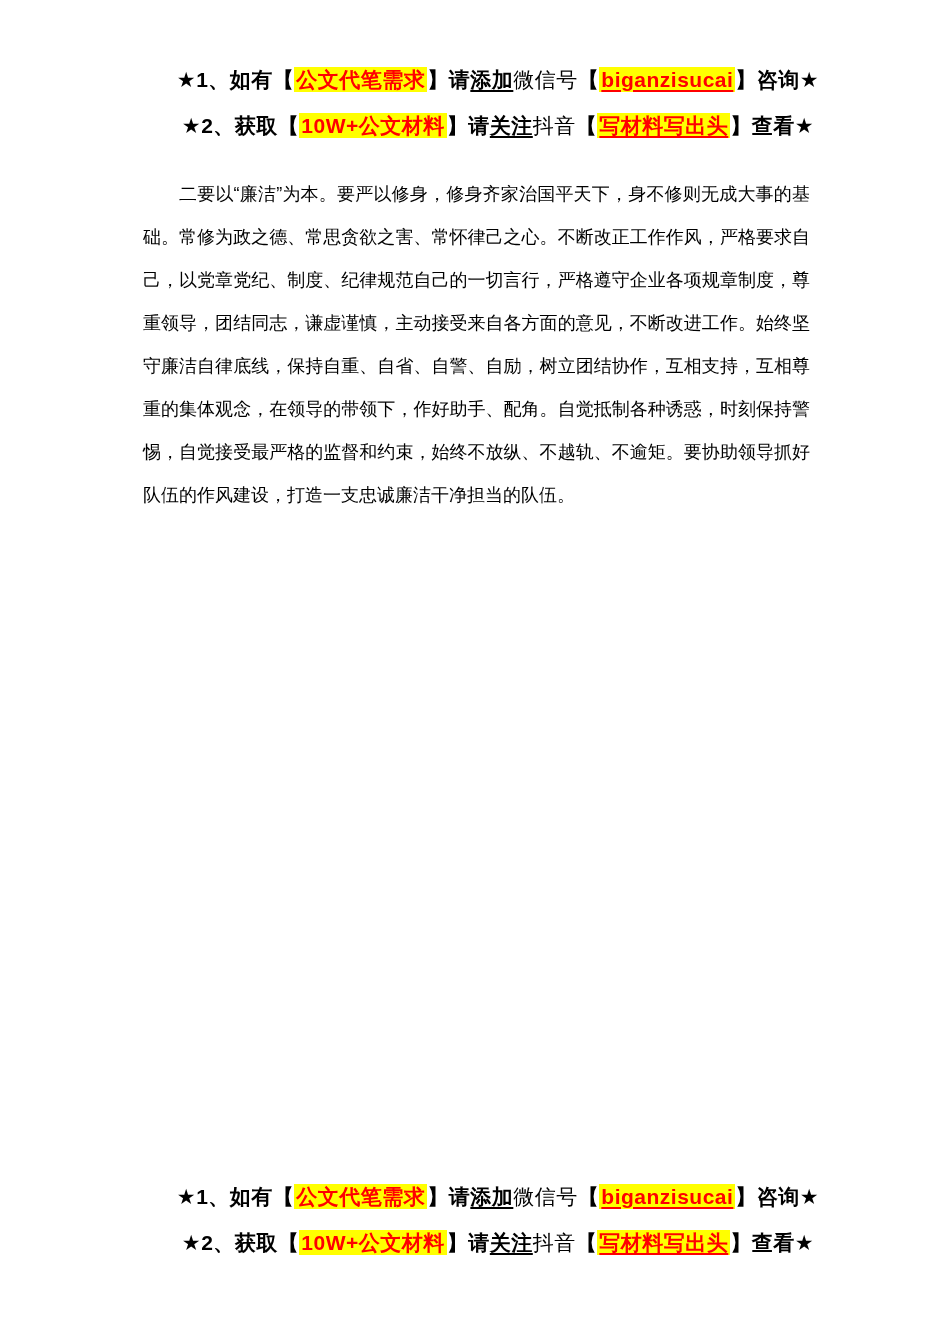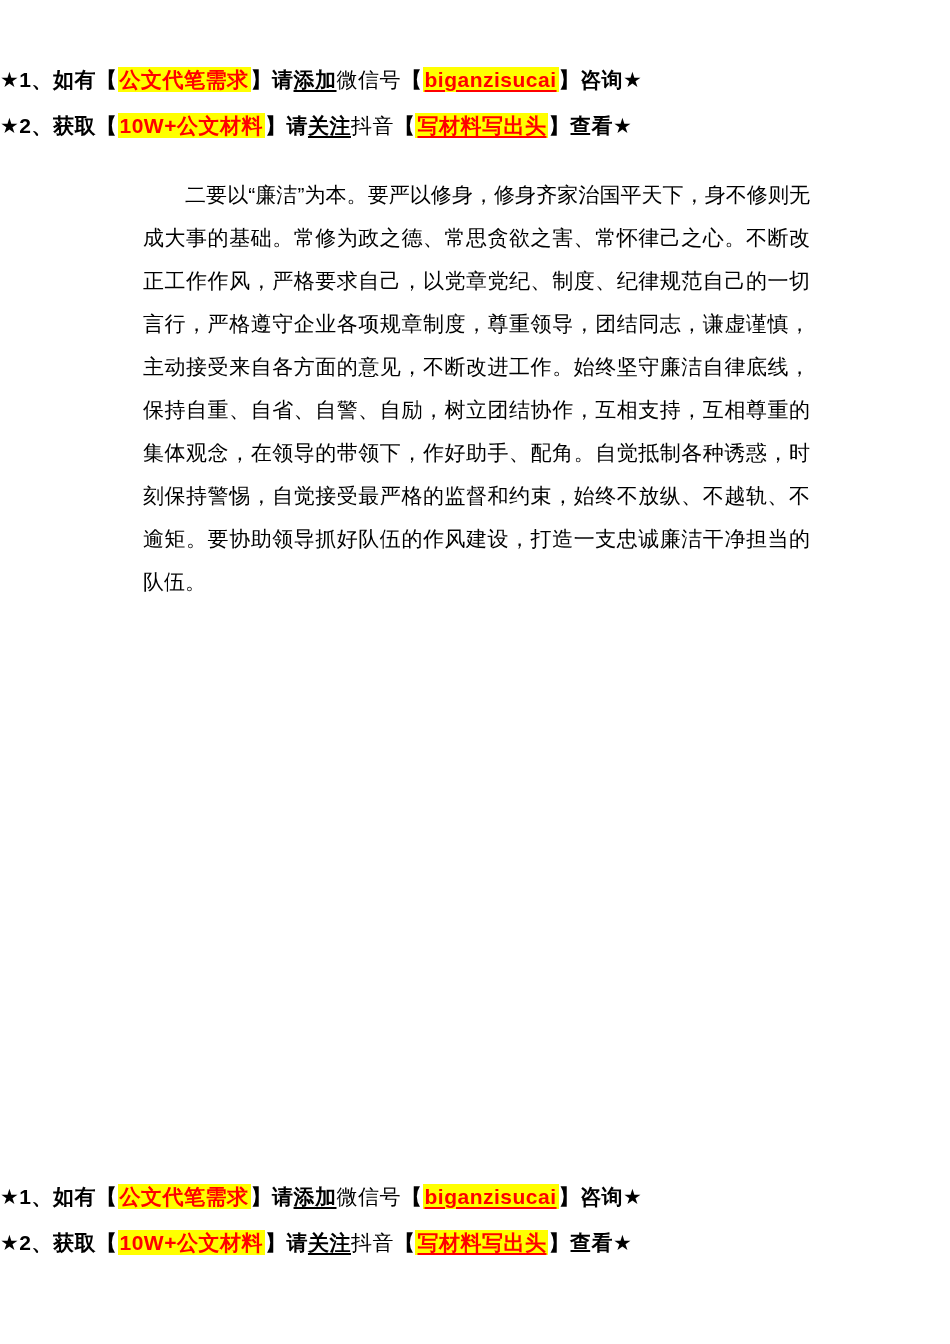--- a/index.html
+++ b/index.html
@@ -12,20 +12,22 @@
     width: 950px;
     height: 1344px;
     margin: 0 auto;
     background: #ffffff;
     overflow: hidden;
     font-family: "Liberation Sans", "DejaVu Sans", sans-serif;
     color: #000000;
   }
   
   .promo {
+    text-align: center;
+    margin-left: 46px;
   }
   .promo-top {
     padding-top: 57px;
   }
   .promo-bottom {
     position: absolute;
     left: 0;
     right: 0;
     top: 1174px;
   }
@@ -46,21 +48,21 @@
   }
   .pl-u {
     text-decoration: underline;
     text-underline-offset: 3px;
   }
   
   .content {
     margin: 24px 140px 0 143px;
   }
   .para {
-    font-size: 21px;
+    font-size: 18px;
     line-height: 43px;
     text-align: justify;
     text-indent: 2em;
     margin: 0 0 28px 0;
     font-weight: 500;
   }
 </style>
 </head>
 <body>
 

